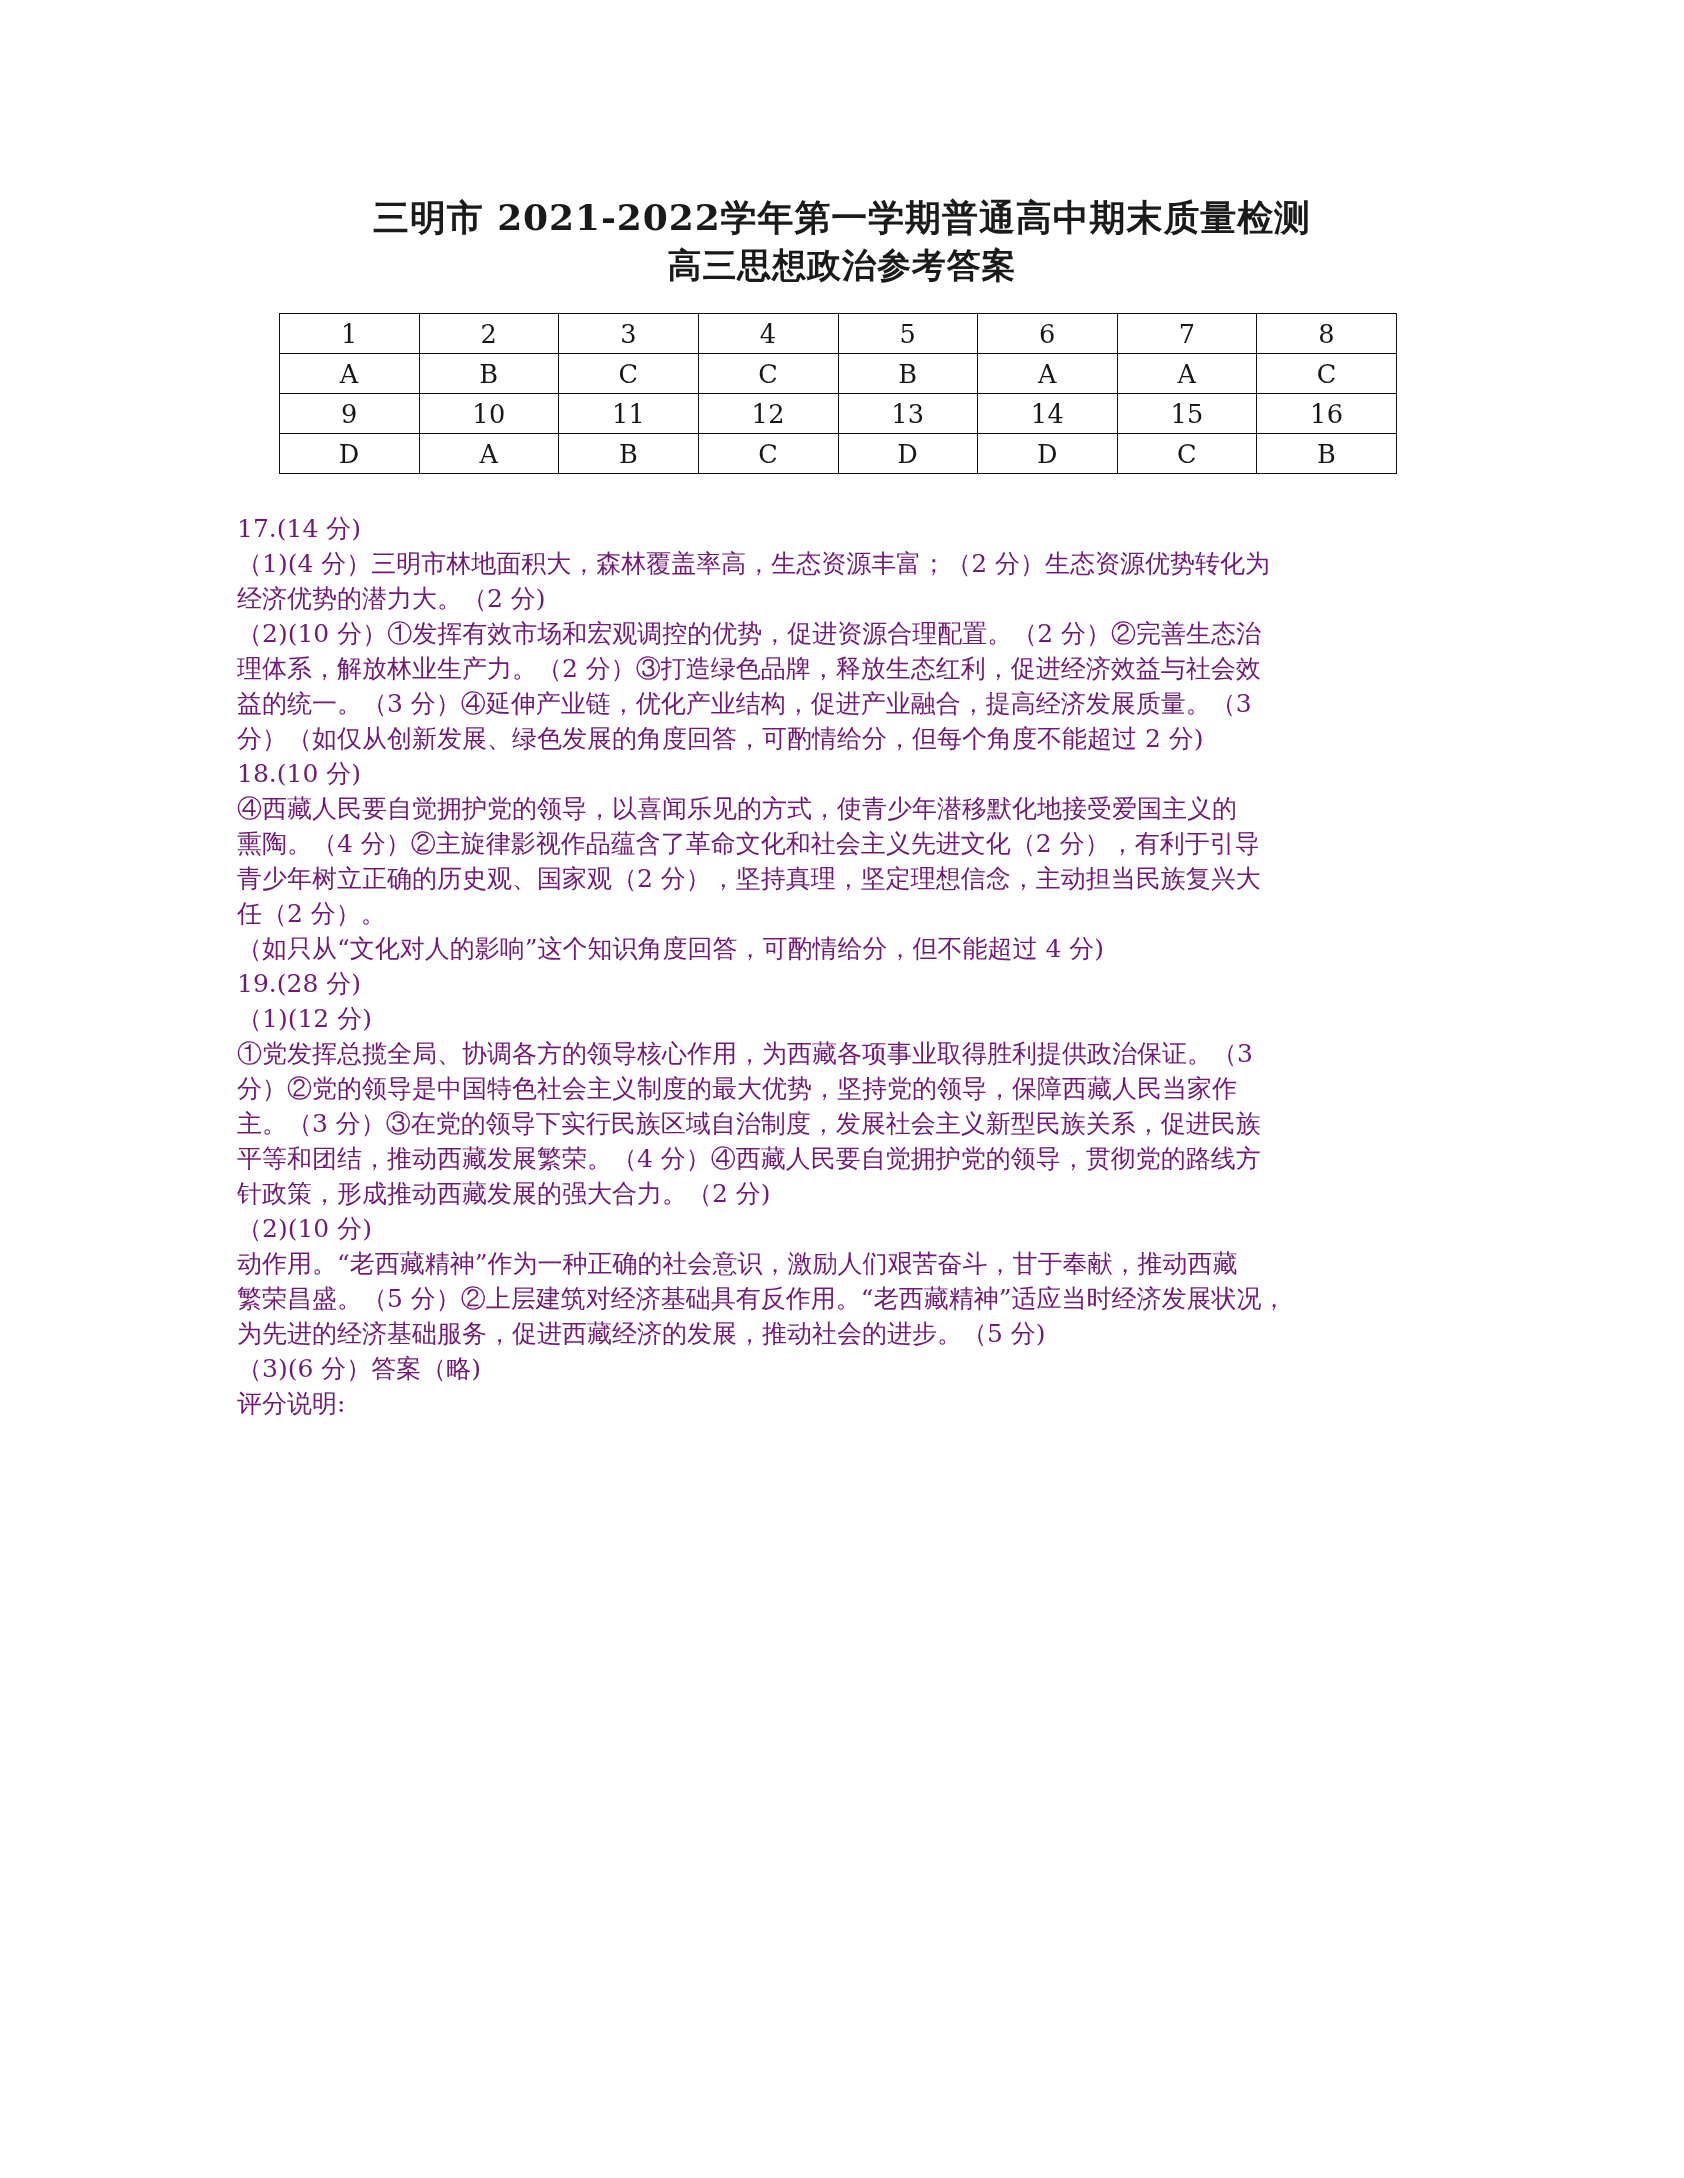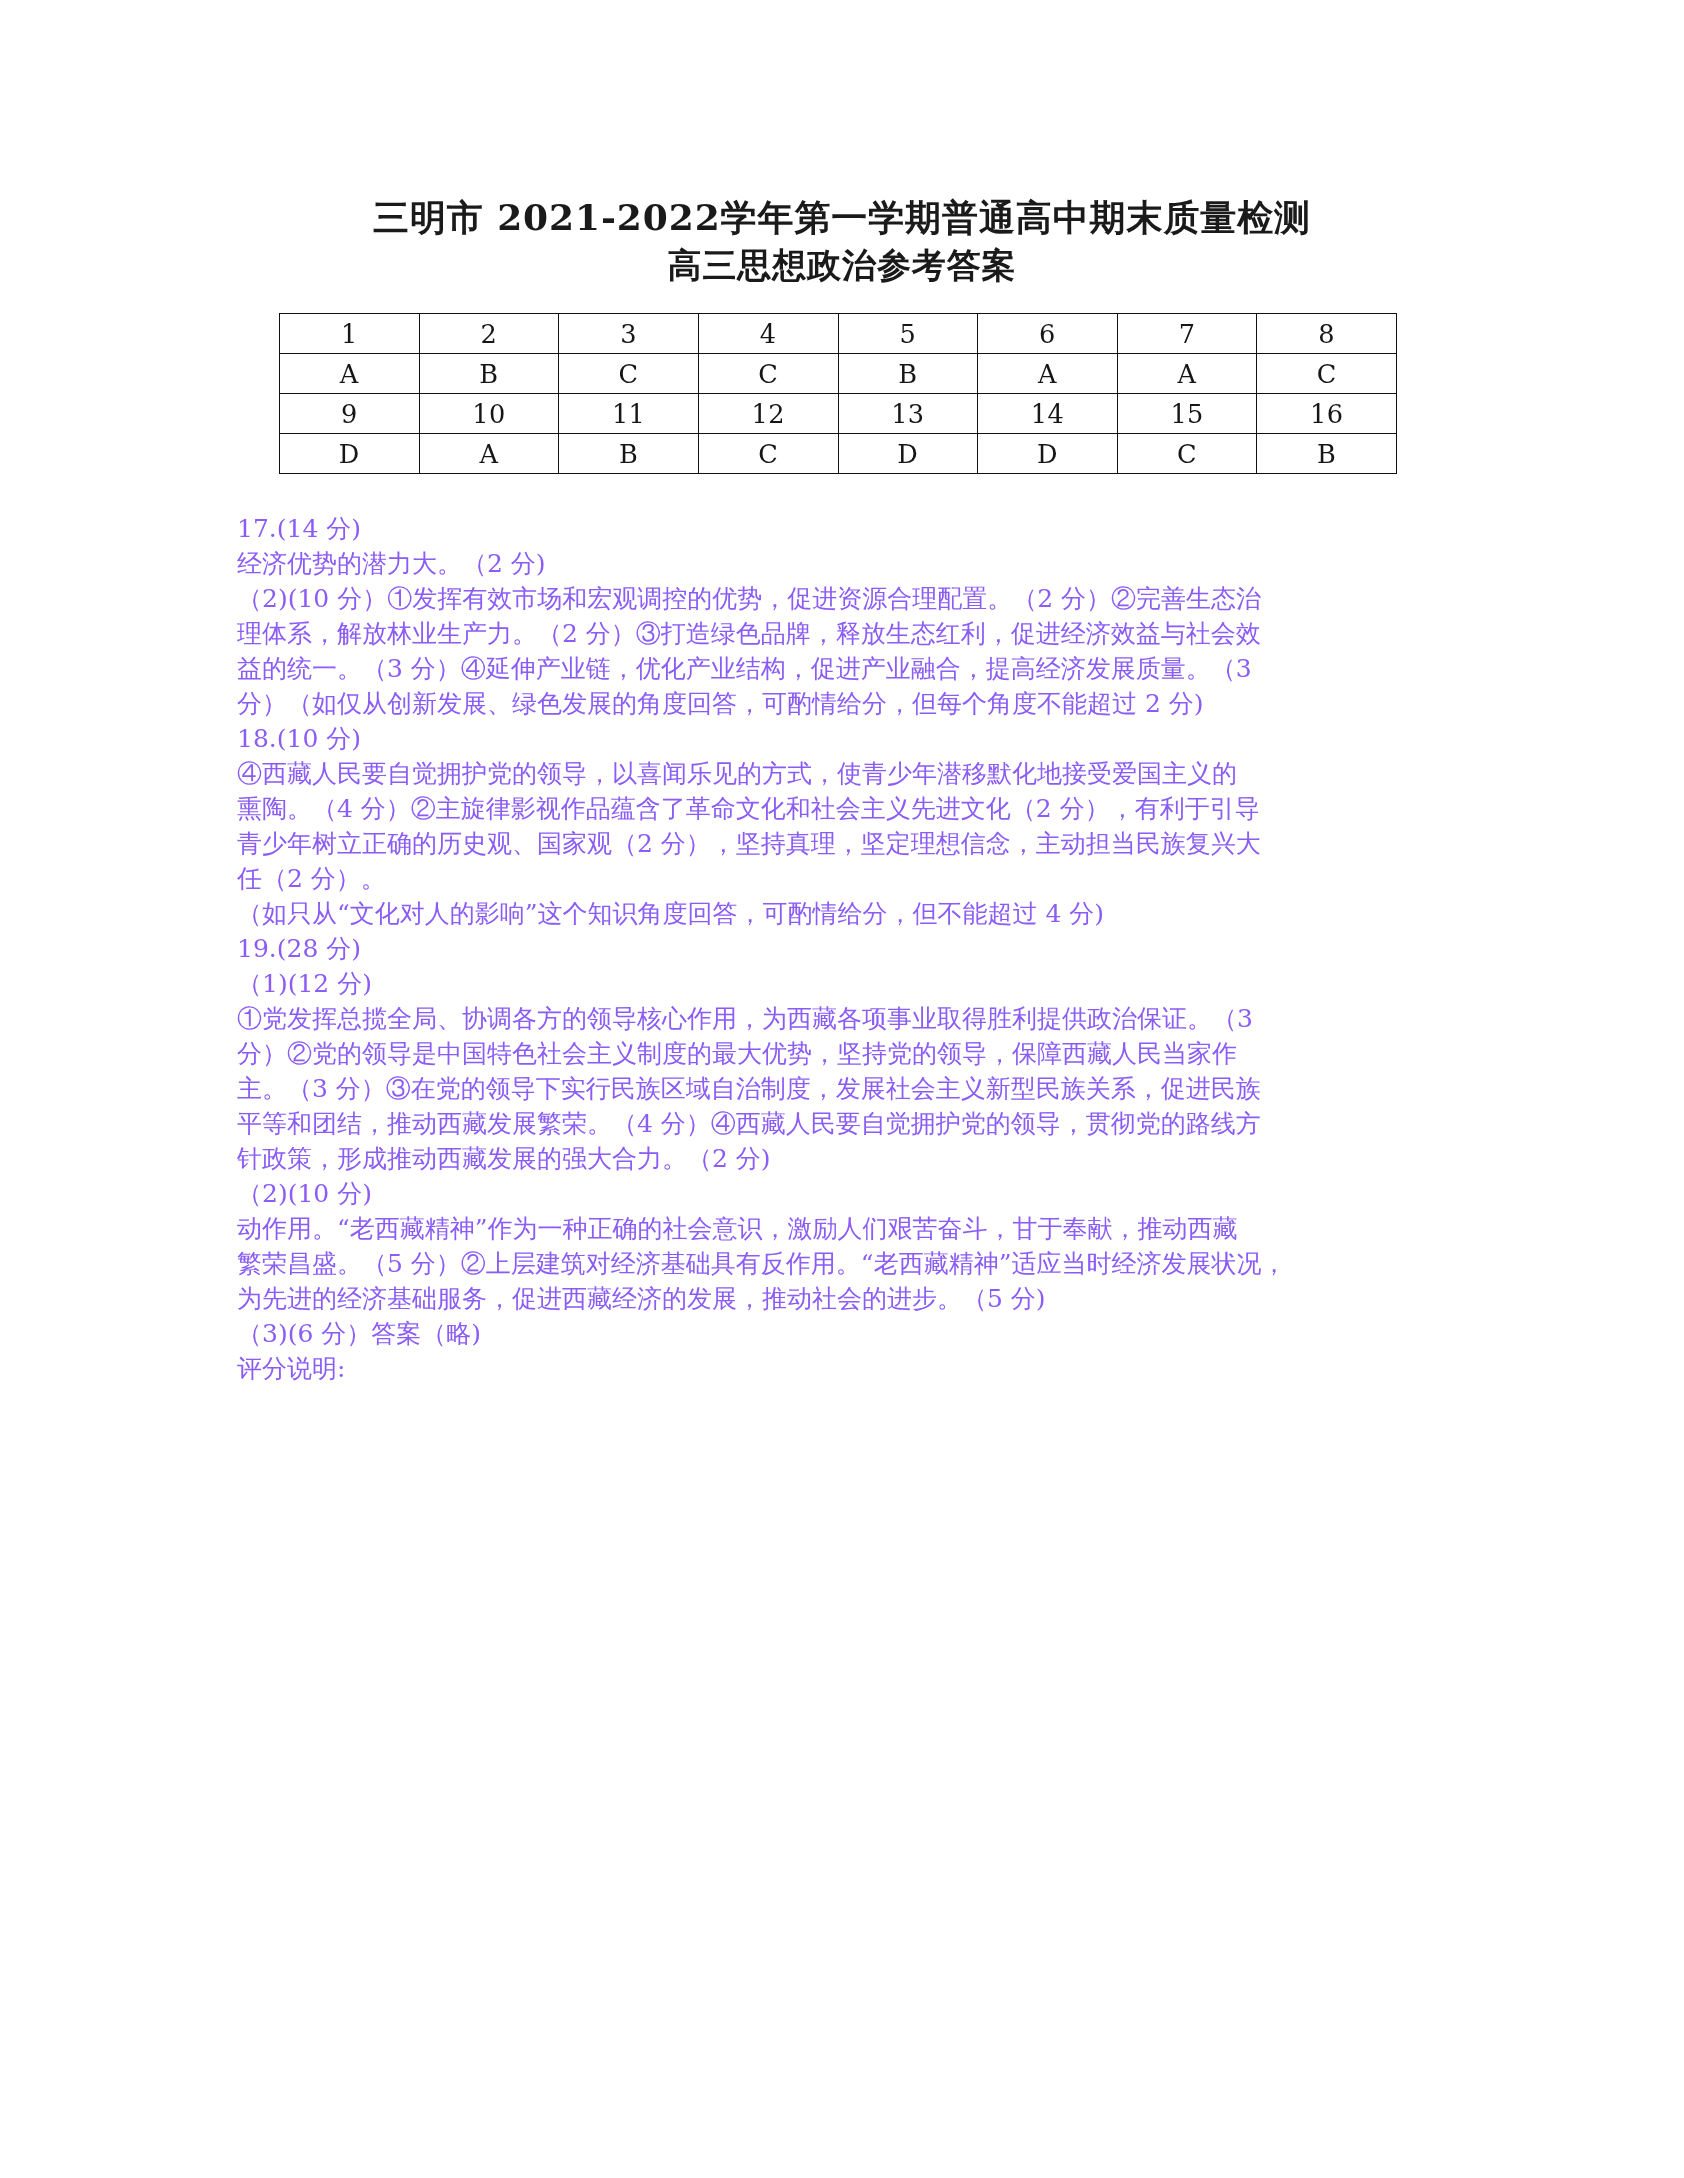--- a/index.html
+++ b/index.html
@@ -78,21 +78,21 @@
   .body-text {
     position: absolute;
     top: 511px;
     left: 237px;
     width: 1189px;
   }
   .ln {
     font-size: 25px;
     line-height: 35px;
     font-family: "DejaVu Serif", "Liberation Serif", serif;
-    color: #8b5cf6;
+    color: #701a75;
     white-space: nowrap;
     letter-spacing: 0px;
   }
 </style>
 </head>
 <body>
 
 <div class="page">
 
   <div class="title-block">
@@ -142,20 +142,21 @@
             <td>D</td>
             <td>C</td>
             <td>B</td>
           </tr>
         </tbody>
     </table>
   </div>
 
   <div class="body-text" id="body-text">
       <div class="ln">17.(14 分)</div>
+      <div class="ln">（1)(4 分）三明市林地面积大，森林覆盖率高，生态资源丰富；（2 分）生态资源优势转化为</div>
       <div class="ln">经济优势的潜力大。（2 分)</div>
       <div class="ln">（2)(10 分）①发挥有效市场和宏观调控的优势，促进资源合理配置。（2 分）②完善生态治</div>
       <div class="ln">理体系，解放林业生产力。（2 分）③打造绿色品牌，释放生态红利，促进经济效益与社会效</div>
       <div class="ln">益的统一。（3 分）④延伸产业链，优化产业结构，促进产业融合，提高经济发展质量。（3</div>
       <div class="ln">分）（如仅从创新发展、绿色发展的角度回答，可酌情给分，但每个角度不能超过 2 分)</div>
       <div class="ln">18.(10 分)</div>
       <div class="ln">④西藏人民要自觉拥护党的领导，以喜闻乐见的方式，使青少年潜移默化地接受爱国主义的</div>
       <div class="ln">熏陶。（4 分）②主旋律影视作品蕴含了革命文化和社会主义先进文化（2 分），有利于引导</div>
       <div class="ln">青少年树立正确的历史观、国家观（2 分），坚持真理，坚定理想信念，主动担当民族复兴大</div>
       <div class="ln">任（2 分）。</div>

